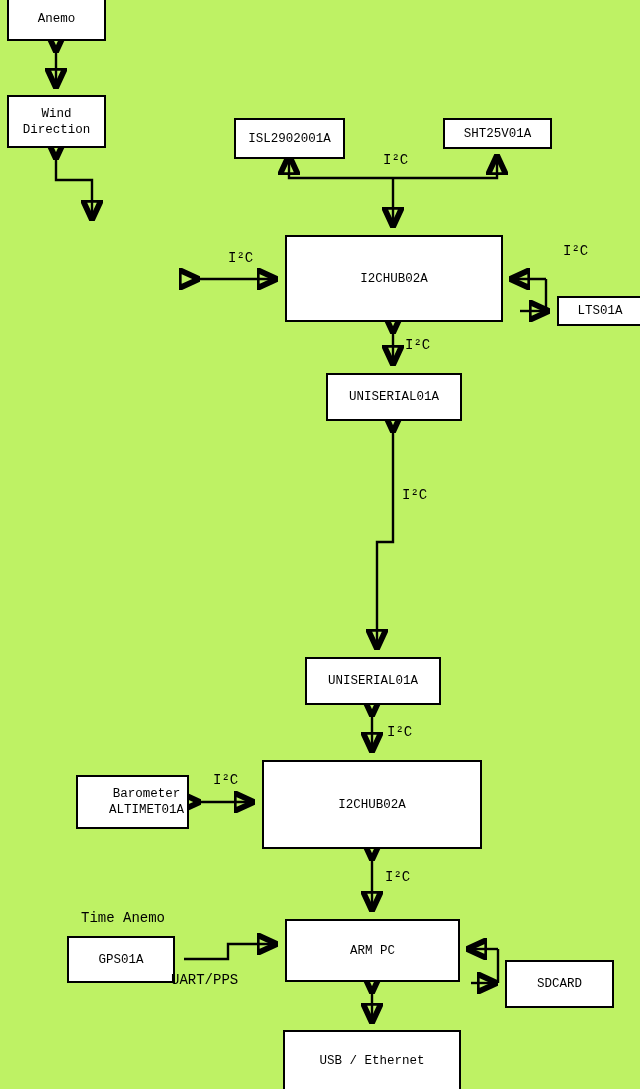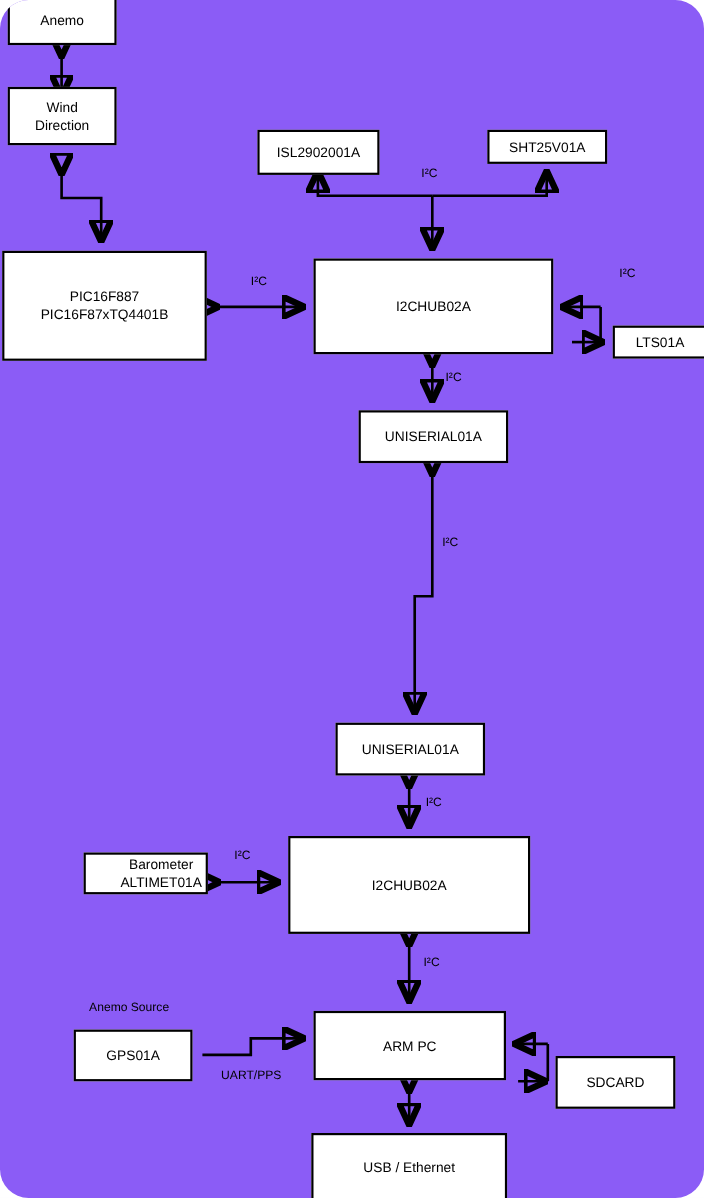--- a/index.html
+++ b/index.html
@@ -5,44 +5,43 @@
 <style>
   html, body {
     margin: 0;
     padding: 0;
     background: #ffffff;
   }
   #stage {
     position: relative;
     width: 640px;
     height: 1089px;
-    background: #8b5cf6;
+    background: #bef264;
     overflow: hidden;
-    font-family: Liberation Sans, sans-serif;
-    border-radius: 26px;
+    font-family: Liberation Mono, monospace;
   }
   .box {
     position: absolute;
     box-sizing: border-box;
     border: 2px solid #000000;
     background: #ffffff;
     display: flex;
     align-items: center;
     justify-content: center;
     text-align: center;
     color: #000000;
     font-size: 12.5px;
     line-height: 1.28;
     z-index: 3;
     white-space: pre-line;
   }
   .free-label {
     position: absolute;
     color: #000000;
-    font-size: 11px;
+    font-size: 14px;
     line-height: 1.2;
     white-space: nowrap;
     z-index: 4;
     background: transparent;
   }
   svg.wires {
     position: absolute;
     left: 0;
     top: 0;
     width: 640px;
@@ -96,39 +95,37 @@
 
     <path d="M498,949 L469,949" marker-end="url(#ah)"></path>
     <path d="M498,949 L498,983"></path>
     <path d="M471,983 L495,983" marker-end="url(#ah)"></path>
 
     <line x1="372" y1="991" x2="372" y2="1021" marker-start="url(#ah)" marker-end="url(#ah)"></line>
   </svg>
 
   <div class="box" style="left:7px; top:-3px; width:99px; height:44px;">Anemo</div>
 
-  <div class="box" style="left:7px; top:79px; width:99px; height:53px;">Wind
+  <div class="box" style="left:7px; top:95px; width:99px; height:53px;">Wind
 Direction</div>
 
-  <div class="box" style="left:2px; top:228px; width:186px; height:100px;">PIC16F887
-PIC16F87xTQ4401B</div>
 
   <div class="box" style="left:234px; top:118px; width:111px; height:41px;">ISL2902001A</div>
 
   <div class="box" style="left:443px; top:118px; width:109px; height:31px;">SHT25V01A</div>
 
   <div class="box" style="left:285px; top:235px; width:218px; height:87px;">I2CHUB02A</div>
 
   <div class="box" style="left:557px; top:296px; width:86px; height:30px;">LTS01A</div>
 
   <div class="box" style="left:326px; top:373px; width:136px; height:48px;">UNISERIAL01A</div>
 
   <div class="box" style="left:305px; top:657px; width:136px; height:48px;">UNISERIAL01A</div>
 
-  <div class="box" style="left:76px; top:775px; width:113px; height:38px;padding-left:28px;">Barometer
+  <div class="box" style="left:76px; top:775px; width:113px; height:54px;padding-left:28px;">Barometer
 ALTIMET01A</div>
 
   <div class="box" style="left:262px; top:760px; width:220px; height:89px;">I2CHUB02A</div>
 
   <div class="box" style="left:67px; top:936px; width:108px; height:47px;text-align:center;">GPS01A</div>
 
   <div class="box" style="left:285px; top:919px; width:175px; height:63px;">ARM PC</div>
 
   <div class="box" style="left:505px; top:960px; width:109px; height:48px;">SDCARD</div>
 
@@ -143,17 +140,17 @@
   <div class="free-label" style="left:405px; top:337px;">I²C</div>
 
   <div class="free-label" style="left:402px; top:487px;">I²C</div>
 
   <div class="free-label" style="left:387px; top:724px;">I²C</div>
 
   <div class="free-label" style="left:213px; top:772px;">I²C</div>
 
   <div class="free-label" style="left:385px; top:869px;">I²C</div>
 
-  <div class="free-label" style="left:201px; top:972px;">UART/PPS</div>
+  <div class="free-label" style="left:171px; top:972px;">UART/PPS</div>
 
-  <div class="free-label" style="left:81px; top:910px;">Anemo Source</div>
+  <div class="free-label" style="left:81px; top:910px;">Time Anemo</div>
 
 </div>
 
 </body></html>

